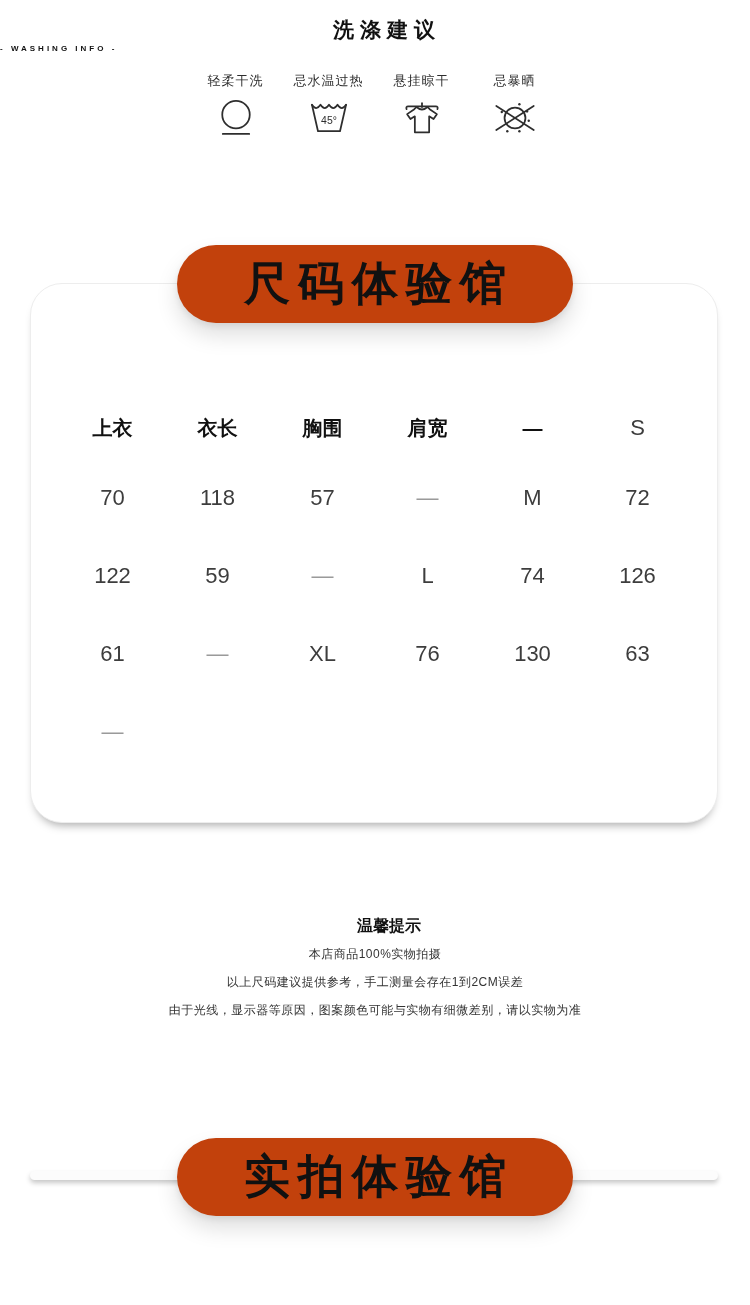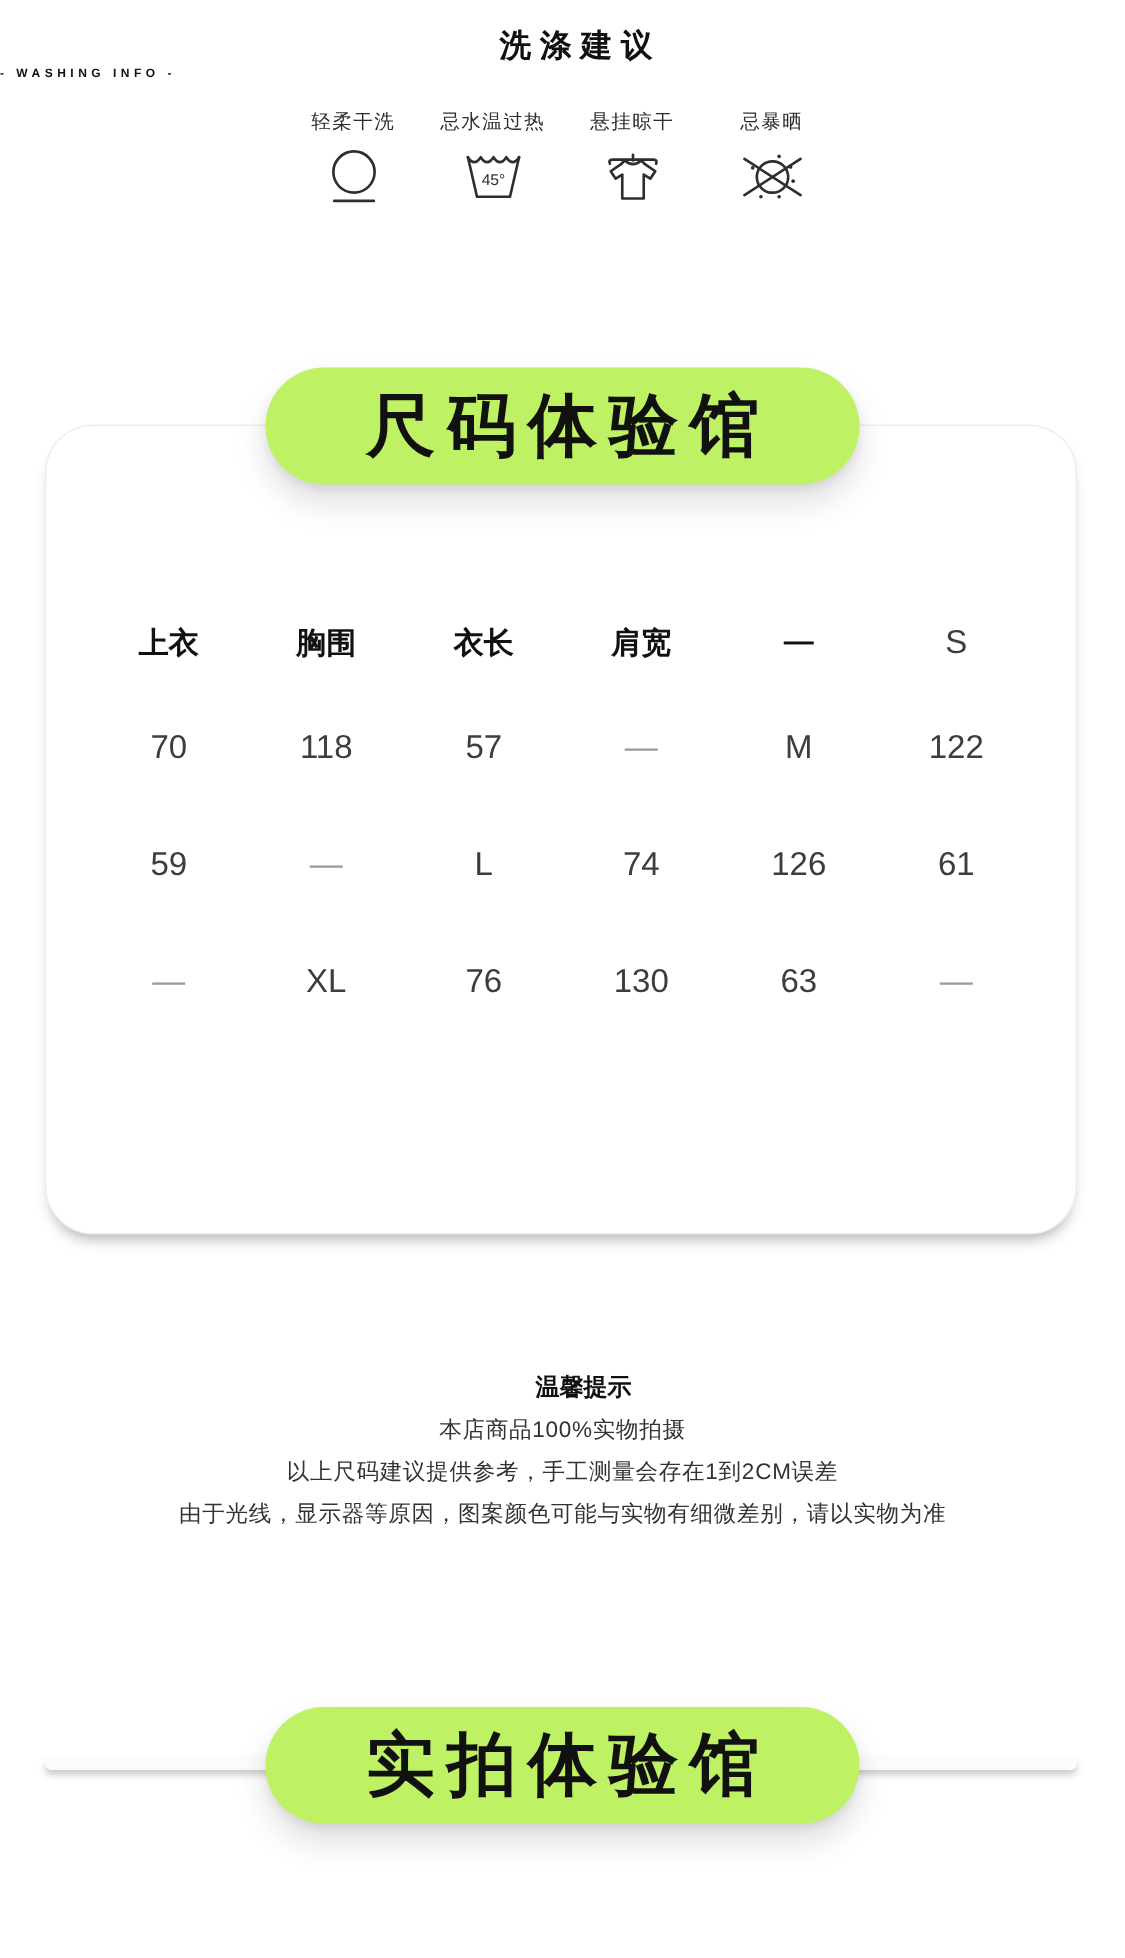--- a/index.html
+++ b/index.html
@@ -31,21 +31,21 @@
   .wash-item svg { margin-top:6px; display:block; }
 
   
   .size-box {
     position:absolute; left:30px; top:283px; width:688px; height:540px;
     background:#fff; border:1px solid #ededed; border-radius:32px;
     box-shadow:0 7px 10px -5px rgba(0,0,0,0.35);
   }
   .pill {
     position:absolute; left:50%; transform:translateX(-50%);
-    width:396px; height:78px; background:#bef264; border-radius:40px;
+    width:396px; height:78px; background:#c2410c; border-radius:40px;
     display:flex; align-items:center; justify-content:center;
     font-size:46px; font-weight:bold; color:#111; letter-spacing:8px;
     text-indent:8px;
     box-shadow:0 12px 22px rgba(0,0,0,0.13), 0 3px 6px rgba(0,0,0,0.07);
     z-index:5;
     text-align:right;
   }
   .pill-top { top:245px; }
   .pill-bottom { top:1138px; }
 
@@ -61,21 +61,21 @@
   .size-table .cell.head { font-size:20px; font-weight:bold; color:#111; }
   .size-table .cell.dash { color:#9a9a9a; }
   .size-table .cell.head.dash { color:#111; }
 
   
   .tips {
     position:absolute; top:912px; left:0; width:100%;
     text-align:center;
   }
   .tips .tips-title { font-size:16px; font-weight:bold; color:#111; line-height:28px;padding-left:28px; }
-  .tips .tips-line { font-size:15px; color:#333; line-height:28px; letter-spacing:0.5px; }
+  .tips .tips-line { font-size:12px; color:#333; line-height:28px; letter-spacing:0.5px; }
 
   
   .divider-line {
     position:absolute; top:1171px; width:160px; height:9px;
     background:#fcfcfc; border-radius:5px;
     box-shadow:0 3px 5px rgba(0,0,0,0.22);
     z-index:1;
   }
   .divider-left { left:30px; }
   .divider-right { left:558px; }
@@ -147,32 +147,33 @@
   </div>
 
   <div class="size-box"></div>
 
   <div class="pill pill-top">
     <span>尺码体验馆</span>
   </div>
 
   <div class="size-table">
     <div class="cell head">上衣</div>
+    <div class="cell head">衣长</div>
     <div class="cell head">胸围</div>
-    <div class="cell head">衣长</div>
     <div class="cell head">肩宽</div>
     <div class="cell head dash">—</div>
 
     <div class="cell">S</div>
     <div class="cell">70</div>
     <div class="cell">118</div>
     <div class="cell">57</div>
     <div class="cell dash">—</div>
 
     <div class="cell">M</div>
+    <div class="cell">72</div>
     <div class="cell">122</div>
     <div class="cell">59</div>
     <div class="cell dash">—</div>
 
     <div class="cell">L</div>
     <div class="cell">74</div>
     <div class="cell">126</div>
     <div class="cell">61</div>
     <div class="cell dash">—</div>
 

